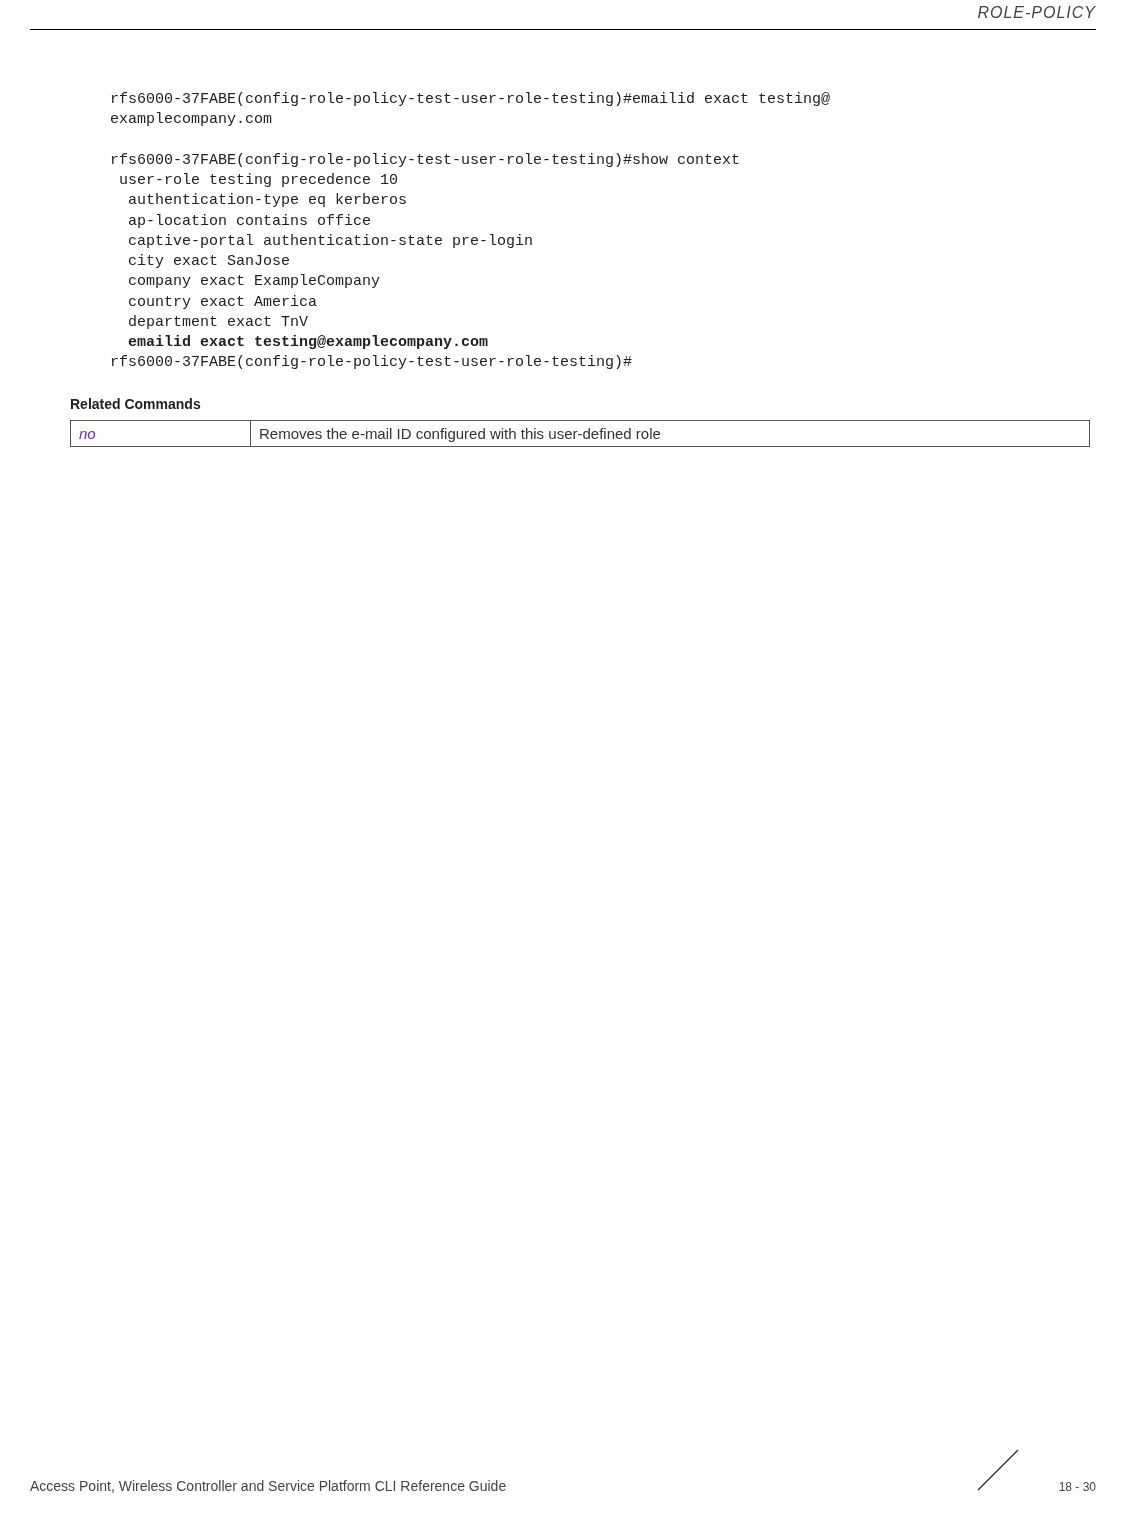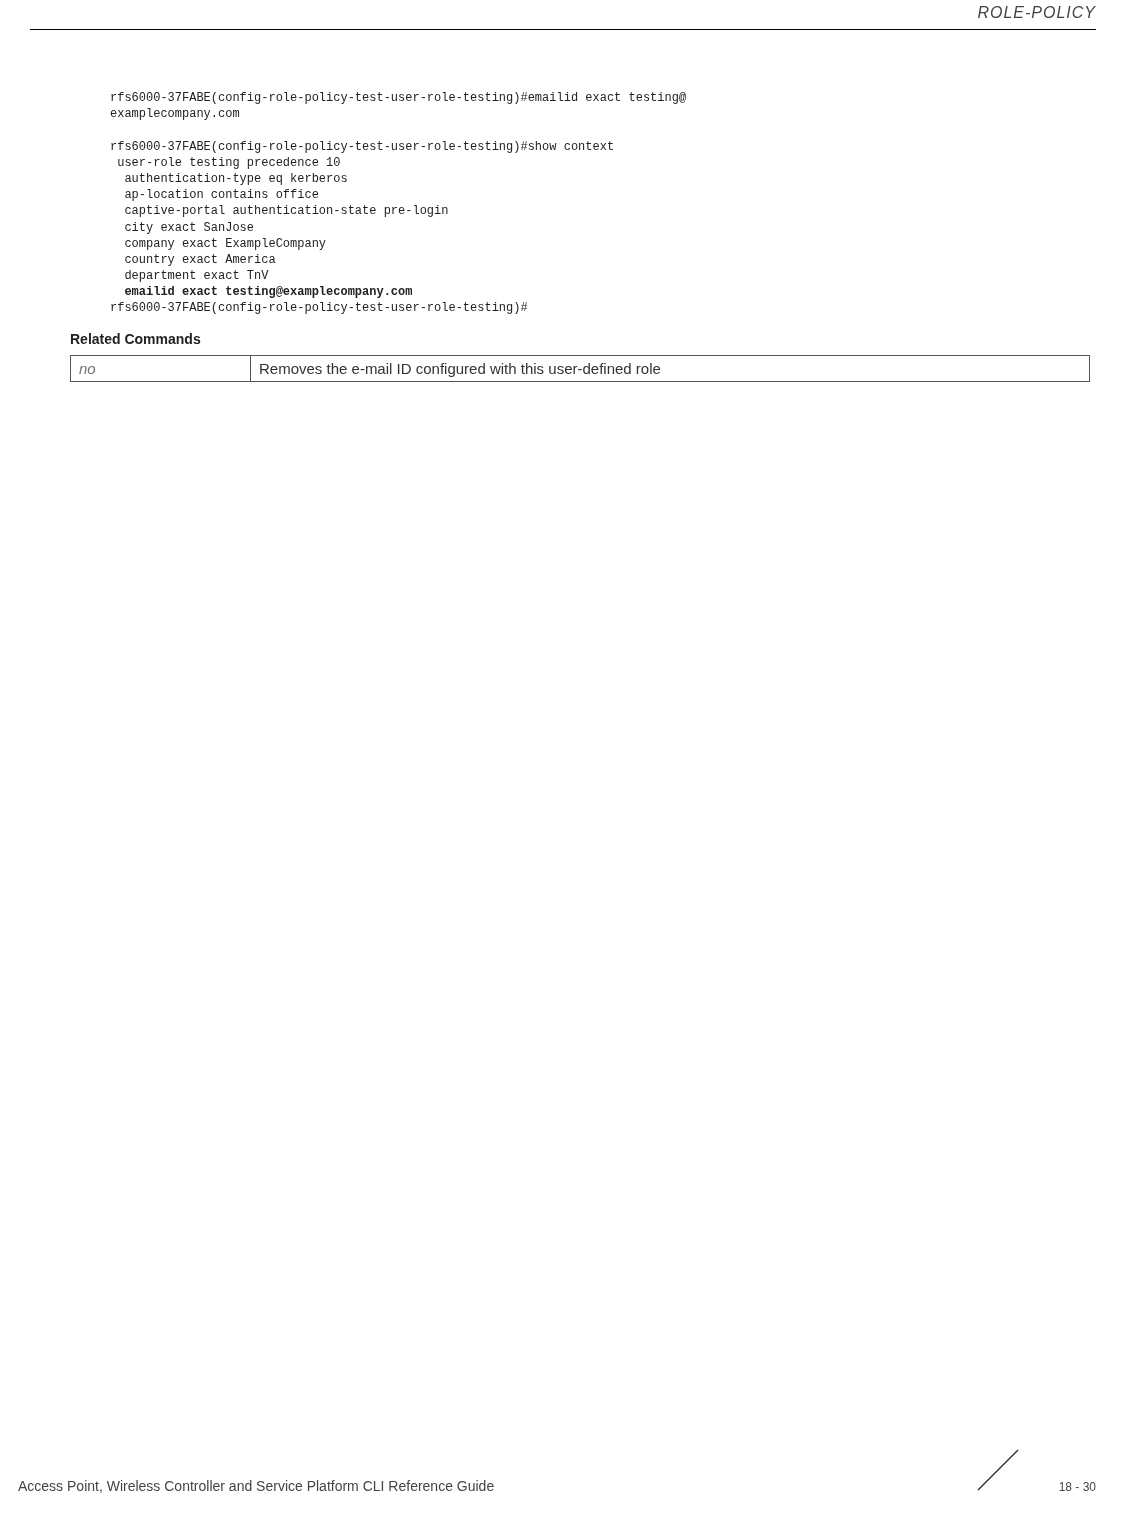--- a/index.html
+++ b/index.html
@@ -35,58 +35,58 @@
       margin: 60px 30px 0 70px;
     }
     .example-heading {
       font-weight: bold;
       font-size: 14px;
       margin-bottom: 10px;
       color: #222;
     }
     .code-block {
       font-family: "Courier New", Courier, monospace;
-      font-size: 12px;
+      font-size: 15px;
       white-space: pre;
       margin-left: 40px;
       line-height: 1.35;
       color: #222;
     }
     .code-bold {
       font-weight: bold;
     }
     .related-heading {
       font-weight: bold;
       font-size: 14px;
-      margin-top: 14px;
+      margin-top: 22px;
       margin-bottom: 8px;
       color: #222;
     }
     .cmd-table {
       border-collapse: collapse;
       width: 1020px;
     }
     .cmd-table td {
       border: 1px solid #555;
       padding: 4px 8px;
       font-size: 15px;
       vertical-align: middle;
     }
     .cmd-table td.cmd-name {
       width: 180px;
       font-style: italic;
-      color: #737373;
+      color: #6d28d9;
     }
     .cmd-table td.cmd-desc {
       color: #333;
     }
     .footer {
       position: absolute;
       bottom: 20px;
-      left: 18px;
+      left: 30px;
       right: 30px;
       height: 40px;
       text-align: right;
     }
     .footer-text {
       font-size: 14px;
       color: #444;
       position: absolute;
       left: 0;
       bottom: 2px;

